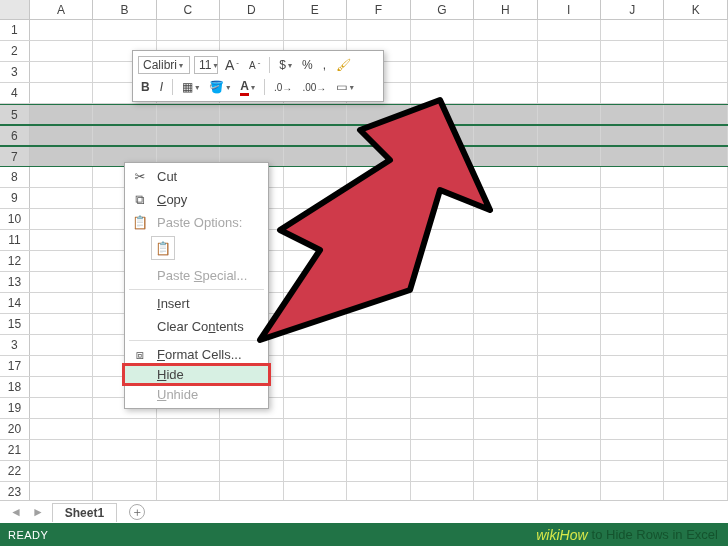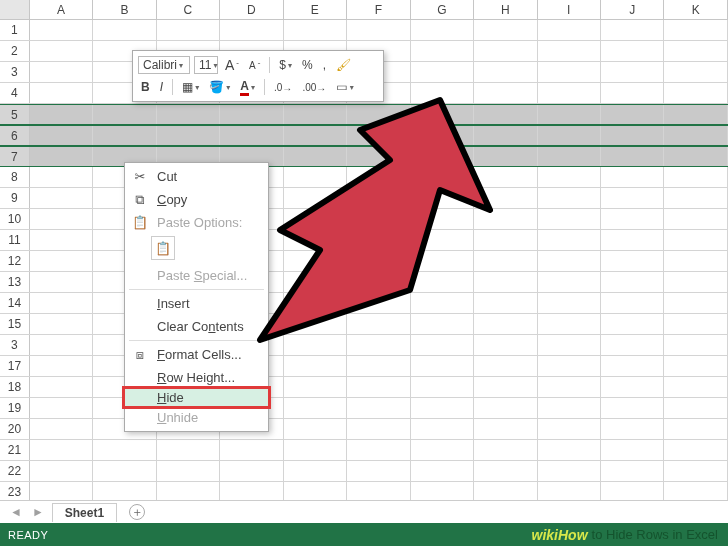--- a/index.html
+++ b/index.html
@@ -158,21 +158,21 @@
   }
 
   
   .caption {
     position: absolute;
     bottom: 0; left: 0; right: 0; height: 23px;
     display: flex; align-items: center; justify-content: flex-end;
     padding-right: 10px;
     pointer-events: none;
   }
-  .caption .brand { color: #d8e84a; font-weight: bold; font-style: italic; font-size: 14px;}
+  .caption .brand { color: #d8e84a; font-weight: normal; font-style: italic; font-size: 14px;}
   .caption .txt { color: #14532d; font-size: 13px; margin-left: 4px; }
 
   
   .arrow {
     position: absolute;
     top: 90px; left: 240px;
     width: 260px; height: 260px;
     pointer-events: none;
   }
 </style>
@@ -595,24 +595,20 @@
   </div>
   <div class="menu-item">
     <span class="mi-icon"></span>
     <span class="mi-label">Clear Co<span class="u">n</span>tents</span>
   </div>
   <div class="menu-sep"></div>
   <div class="menu-item">
     <span class="mi-icon">⧈</span>
     <span class="mi-label"><span class="u">F</span>ormat Cells...</span>
   </div>
-  <div class="menu-item">
-    <span class="mi-icon"></span>
-    <span class="mi-label"><span class="u">R</span>ow Height...</span>
-  </div>
   <div class="menu-item highlight">
     <span class="mi-icon"></span>
     <span class="mi-label"><span class="u">H</span>ide</span>
   </div>
   <div class="menu-item disabled">
     <span class="mi-icon"></span>
     <span class="mi-label"><span class="u">U</span>nhide</span>
   </div>
 </div>
 

